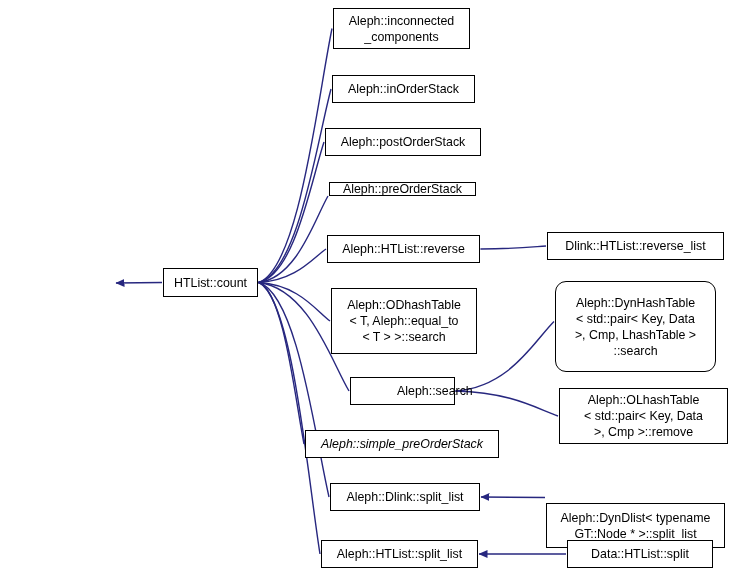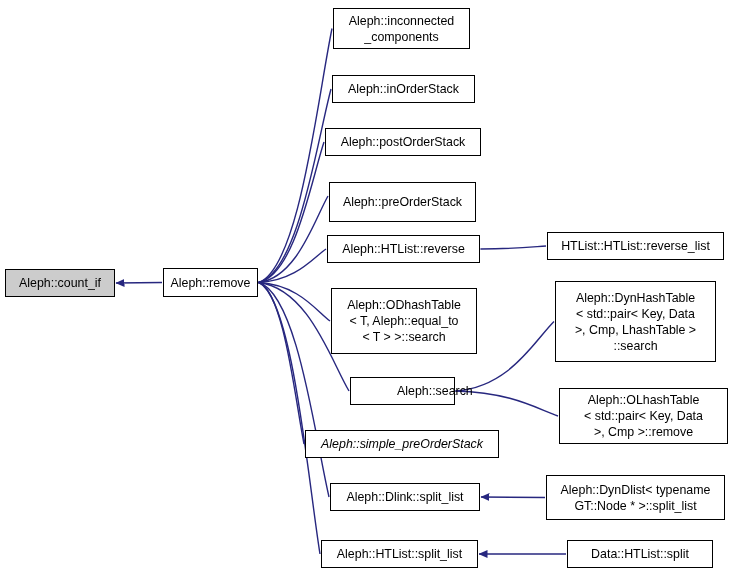--- a/index.html
+++ b/index.html
@@ -70,45 +70,42 @@
         <path d="M259,282.5 C297.5,295.37 315,436.94 329,497" marker-start="url(#ah)"></path>
         <path d="M259,282.5 C292.55,298.79 307.8,477.98 320,554" marker-start="url(#ah)"></path>
         <path d="M481,249 C516.75,248.82 533,246.84 546,246" marker-start="url(#ah)"></path>
         <path d="M456,391 C509.9,386.83 534.4,340.96 554,321.5" marker-start="url(#ah)"></path>
         <path d="M456,391 C512.1,392.5 537.6,409 558,416" marker-start="url(#ah)"></path>
         <path d="M545,497.5 L481,497" marker-end="url(#ah)"></path>
         <path d="M566,554 L479,554" marker-end="url(#ah)"></path>
       </g>
   </svg>
 
-  <div class="node root" style="left: 5px; top: 269px; width: 110px; height: 28px; background: rgb(204, 204, 204);">
-    <span class="lbl">Aleph::count_if</span>
-  </div>
 
   <div id="node-host">
-      <div class="node" style="left: 163px; top: 268px; width: 95px; height: 29px;"><span class="lbl">Aleph::remove</span></div>
+      <div class="node" style="left: 163px; top: 268px; width: 95px; height: 29px;"><span class="lbl">HTList::count</span></div>
       <div class="node" style="left: 333px; top: 8px; width: 137px; height: 41px;"><span class="lbl">Aleph::inconnected
 _components</span></div>
       <div class="node" style="left: 332px; top: 75px; width: 143px; height: 28px;"><span class="lbl">Aleph::inOrderStack</span></div>
       <div class="node" style="left: 325px; top: 128px; width: 156px; height: 28px; align-items: center;"><span class="lbl">Aleph::postOrderStack</span></div>
-      <div class="node" style="left: 329px; top: 182px; width: 147px; height: 40px;"><span class="lbl">Aleph::preOrderStack</span></div>
+      <div class="node" style="left: 329px; top: 182px; width: 147px; height: 14px;"><span class="lbl">Aleph::preOrderStack</span></div>
       <div class="node" style="left: 327px; top: 235px; width: 153px; height: 28px;"><span class="lbl">Aleph::HTList::reverse</span></div>
-      <div class="node" style="left: 547px; top: 232px; width: 177px; height: 28px;"><span class="lbl">HTList::HTList::reverse_list</span></div>
+      <div class="node" style="left: 547px; top: 232px; width: 177px; height: 28px;"><span class="lbl">Dlink::HTList::reverse_list</span></div>
       <div class="node" style="left: 331px; top: 288px; width: 146px; height: 66px;"><span class="lbl">Aleph::ODhashTable
 &lt; T, Aleph::equal_to
 &lt; T &gt; &gt;::search</span></div>
-      <div class="node" style="left: 555px; top: 281px; width: 161px; height: 81px;"><span class="lbl">Aleph::DynHashTable
+      <div class="node" style="left: 555px; top: 281px; width: 161px; height: 91px; border-radius: 11px;"><span class="lbl">Aleph::DynHashTable
 &lt; std::pair&lt; Key, Data
 &gt;, Cmp, LhashTable &gt;
 ::search</span></div>
       <div class="node" style="left: 350px; top: 377px; width: 105px; height: 28px; padding-left: 40px;"><span class="lbl">Aleph::search</span></div>
       <div class="node" style="left: 559px; top: 388px; width: 169px; height: 56px;"><span class="lbl">Aleph::OLhashTable
 &lt; std::pair&lt; Key, Data
 &gt;, Cmp &gt;::remove</span></div>
       <div class="node" style="left: 305px; top: 430px; width: 194px; height: 28px; font-style: italic;"><span class="lbl">Aleph::simple_preOrderStack</span></div>
       <div class="node" style="left: 330px; top: 483px; width: 150px; height: 28px; justify-content: center;"><span class="lbl">Aleph::Dlink::split_list</span></div>
-      <div class="node" style="left: 546px; top: 475px; width: 179px; height: 45px;"><span class="lbl">Aleph::DynDlist&lt; typename
+      <div class="node" style="left: 546px; top: 503px; width: 179px; height: 45px;"><span class="lbl">Aleph::DynDlist&lt; typename
 GT::Node * &gt;::split_list</span></div>
       <div class="node" style="left: 321px; top: 540px; width: 157px; height: 28px;"><span class="lbl">Aleph::HTList::split_list</span></div>
       <div class="node" style="left: 567px; top: 540px; width: 146px; height: 28px;"><span class="lbl">Data::HTList::split</span></div>
     </div>
 
 </div>
 
 </body></html>

